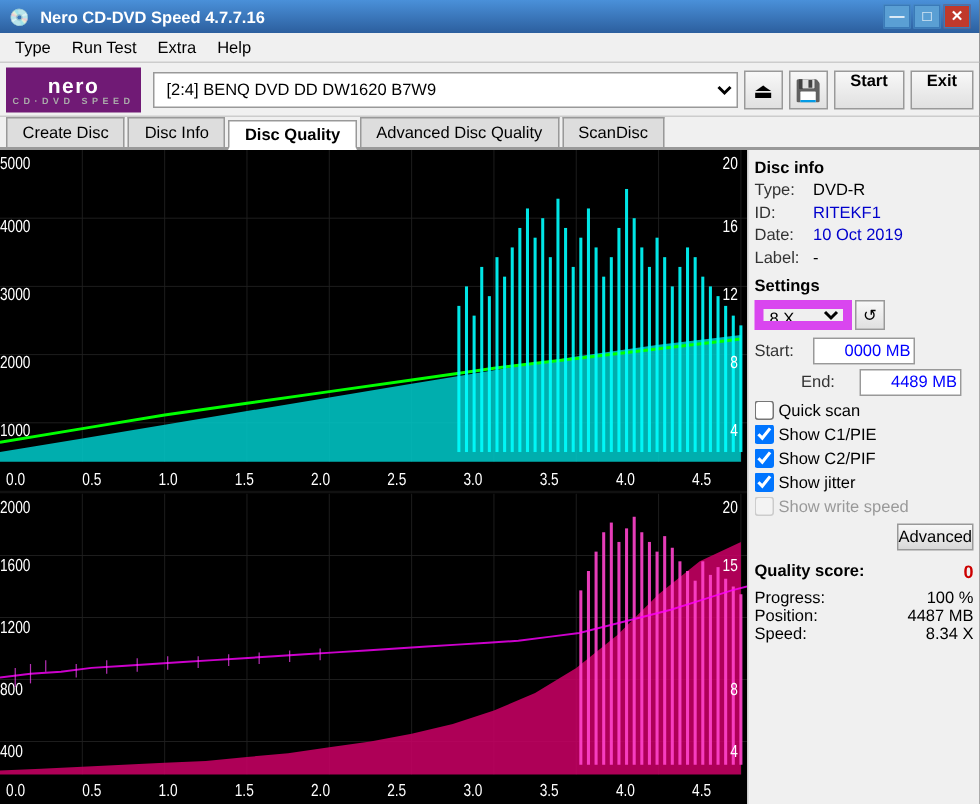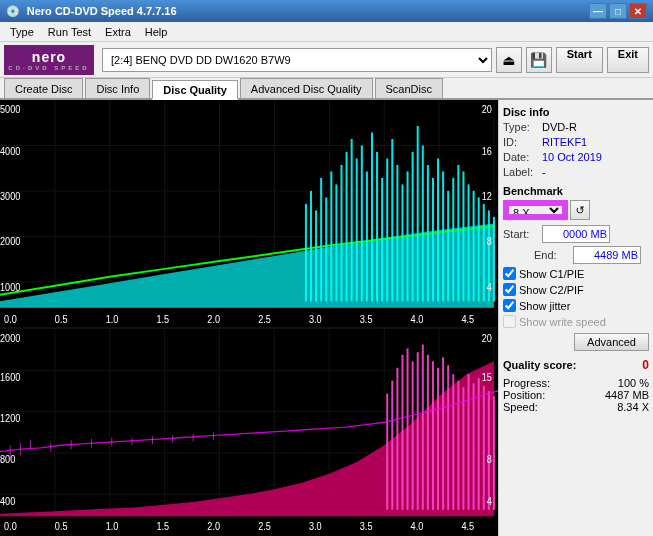--- a/index.html
+++ b/index.html
@@ -161,21 +161,21 @@
     .mb-label { font-size: 11px; }
     
     .checkbox-row {
       display: flex; align-items: center; gap: 3px; font-size: 11px;
     }
     .checkbox-row input[type=checkbox] { width: 13px; height: 13px; }
 
     .advanced-btn {
       background: linear-gradient(to bottom, #f8f8f8, #d8d8d8);
       border: 1px solid #999;
-      padding: 2px 12px;
+      padding: 2px 0;
       cursor: pointer;
       font-size: 11px;
       align-self: flex-end;
       margin-top: 2px;
     }
 
     .quality-score-row {
       display: flex; justify-content: space-between; align-items: center;
       font-size: 11px; margin-top: 2px;
     }
@@ -424,39 +424,43 @@
     </div>
     <div class="info-row">
       <span class="info-label">Date:</span>
       <span class="info-value blue">10 Oct 2019</span>
     </div>
     <div class="info-row">
       <span class="info-label">Label:</span>
       <span class="info-value">-</span>
     </div>
 
-    <div class="info-section-title" style="margin-top:4px;">Benchmark</div>
+    <div class="info-section-title" style="margin-top:4px;">Settings</div>
     <div class="speed-row">
       <select class="speed-select">
         <option>8 X</option>
       </select>
       <div class="icon-btn-small">↺</div>
     </div>
 
     <div class="info-row" style="align-items:center;margin-top:2px;">
       <span class="info-label">Start:</span>
       <input class="mb-input" type="text" value="0000 MB" style="">
       <span class="mb-label"></span>
     </div>
     <div class="info-row" style="align-items:center;padding-left:31px;">
       <span class="info-label">End:</span>
       <input class="mb-input" type="text" value="4489 MB" style="">
       <span class="mb-label"></span>
     </div>
 
+    <div class="checkbox-row">
+      <input type="checkbox" style="">
+      <span>Quick scan</span>
+    </div>
     <div class="checkbox-row">
       <input type="checkbox" checked="" style="">
       <span>Show C1/PIE</span>
     </div>
     <div class="checkbox-row">
       <input type="checkbox" checked="" style="">
       <span>Show C2/PIF</span>
     </div>
     <div class="checkbox-row">
       <input type="checkbox" checked="" style="">

